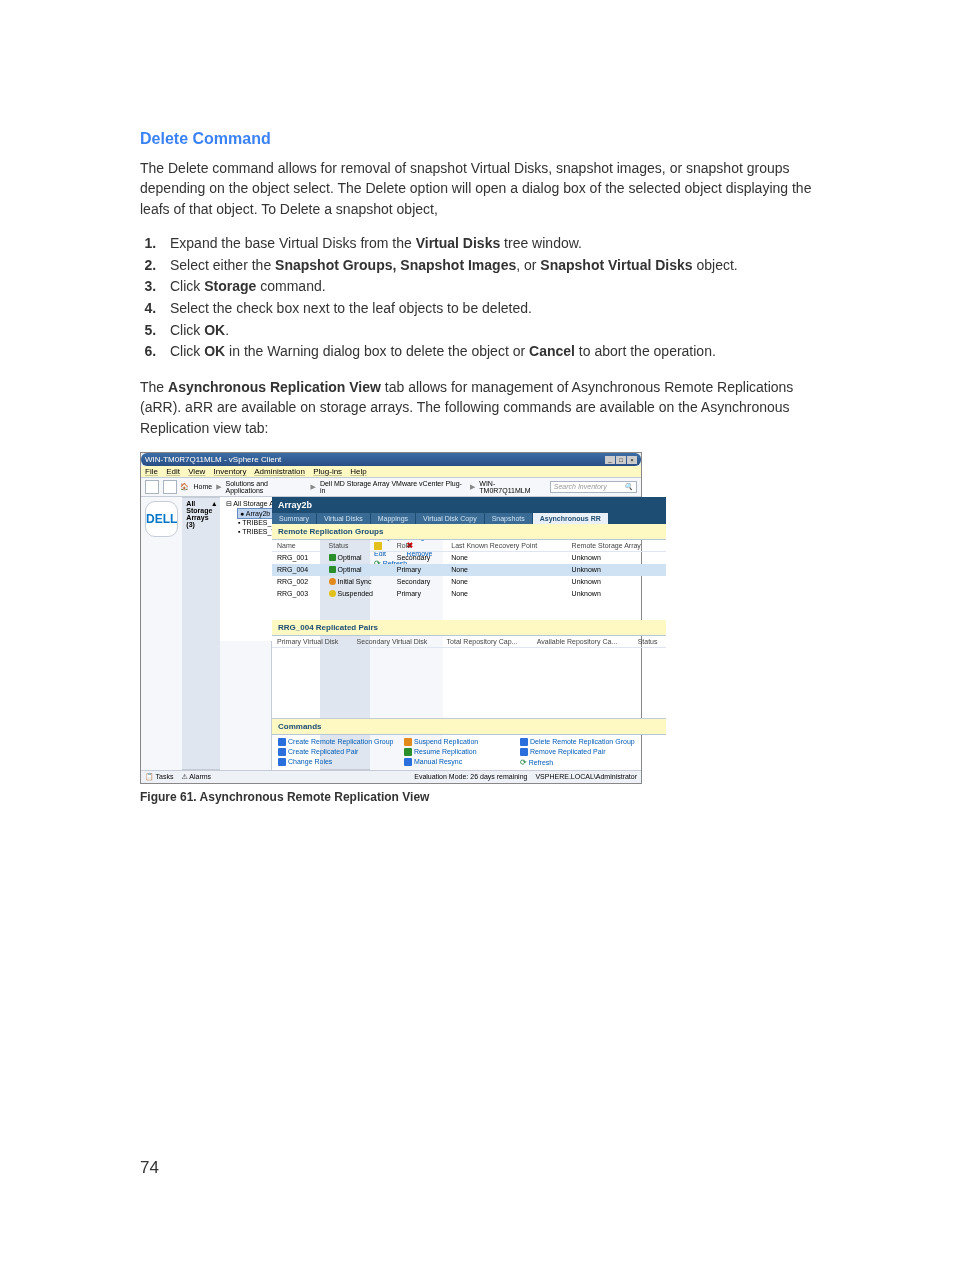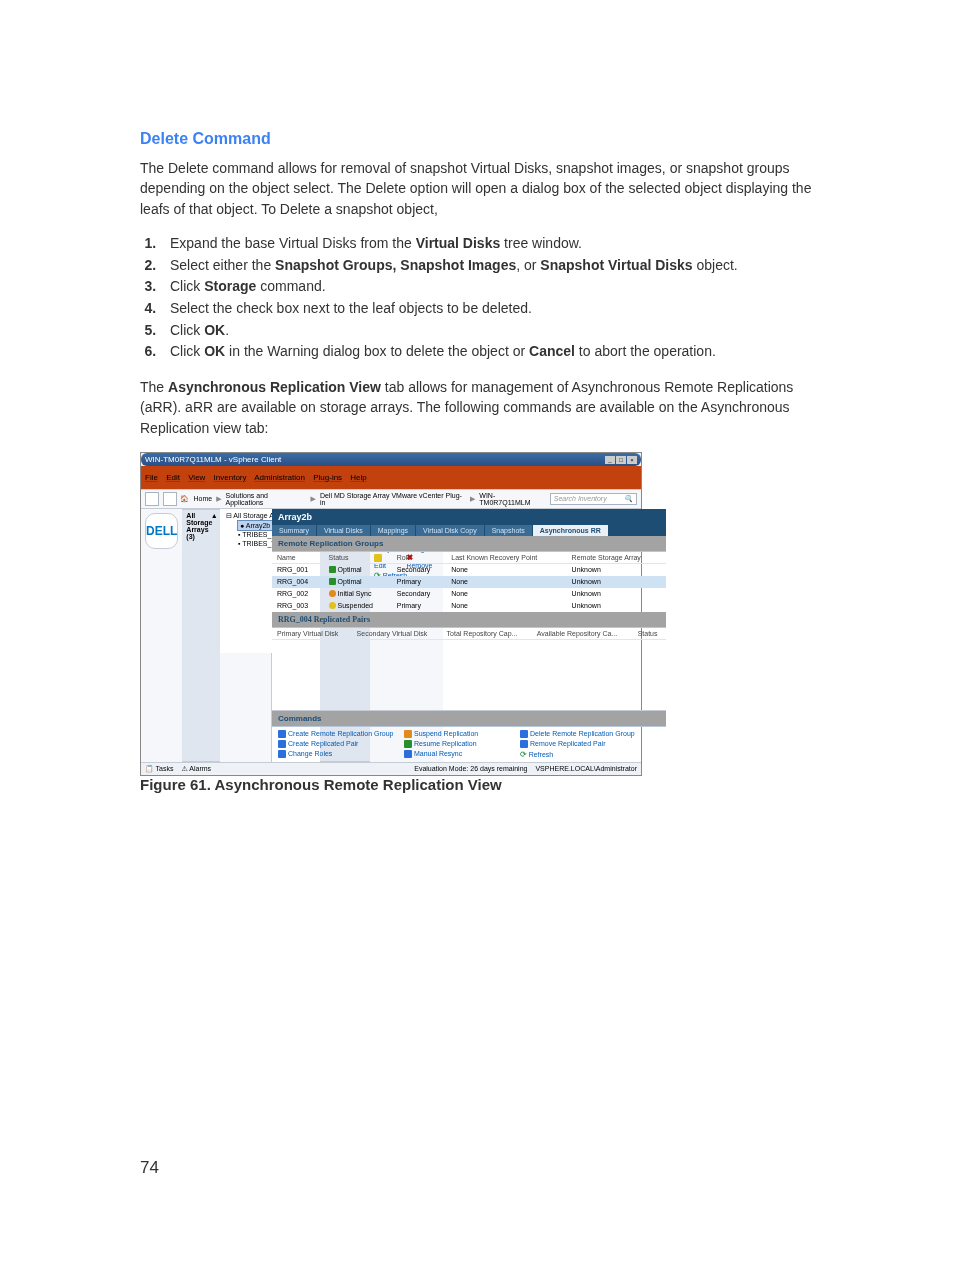--- a/index.html
+++ b/index.html
@@ -47,22 +47,23 @@
   ul.bullets {
     margin: 0 0 18px 0;
     padding-left: 20px;
   }
   ul.bullets li {
     line-height: 1.55;
     padding-left: 2px;
   }
   b { font-weight: bold; }
   .figure-caption {
-    font-size: 15px;
-    font-weight: bold;
+    font-size: 12px;
+    font-weight: bold;
+    margin-top: 6px;
   }
   .page-number {
     position: absolute;
     bottom: 90px;
     left: 140px;
     font-size: 17px;
   }
 
   
   .screenshot {
@@ -86,22 +87,22 @@
     display: inline-block;
     width: 10px; height: 8px;
     background: #ccc;
     margin-left: 1px;
     font-size: 6px;
     text-align: center;
     line-height: 8px;
     color: #000;
   }
   .ss-menubar {
-    background: #c2410c;
-    padding: 7px 4px;
+    background: #fef9c3;
+    padding: 1px 4px;
     border-bottom: 1px solid #c5ccd6;
   }
   .ss-menubar span { margin-right: 6px; text-decoration: underline; text-decoration-color: rgba(0,0,0,0.2);}
   .ss-crumbbar {
     background: #f5f7fa;
     padding: 2px 4px;
     border-bottom: 1px solid #c5ccd6;
     display: flex;
     align-items: center;
     gap: 4px;
@@ -199,21 +200,21 @@
     background: #3a6b94;
     color: #cfe2f3;
     border-right:1px solid #1e4d73;
   }
   .ss-tabs .tab.active {
     background: #eaf0f7;
     color: #1e4d73;
     font-weight: bold;
   }
   .ss-section-hdr {
-    background: #a3a3a3;
+    background: #fef9c3;
     color: #1e4d73;
     padding: 3px 6px;
     font-weight: bold;
     font-size: 8px;
     border-bottom:1px solid #b8c6d9;
   }
   .ss-table {
     width: 100%;
     border-collapse: collapse;
     font-size: 7px;
@@ -399,21 +400,21 @@
               <tr>
                 <td>RRG_003</td>
                 <td><span class="status-chip"><span class="dot dot-susp"></span>Suspended</span></td>
                 <td>Primary</td>
                 <td>None</td>
                 <td>Unknown</td>
               </tr>
             </tbody>
         </table>
 
-        <div class="ss-section-hdr" style="font-family:Liberation Serif, serif;">RRG_004 Replicated Pairs</div>
+        <div class="ss-section-hdr" style="margin-top:20px;">RRG_004 Replicated Pairs</div>
         <table class="ss-table">
           <thead>
               <tr>
             <th>Primary Virtual Disk</th>
             <th>Secondary Virtual Disk</th>
             <th>Total Repository Cap...</th>
             <th>Available Repository Ca...</th>
             <th>Status</th>
           </tr>
             </thead>

